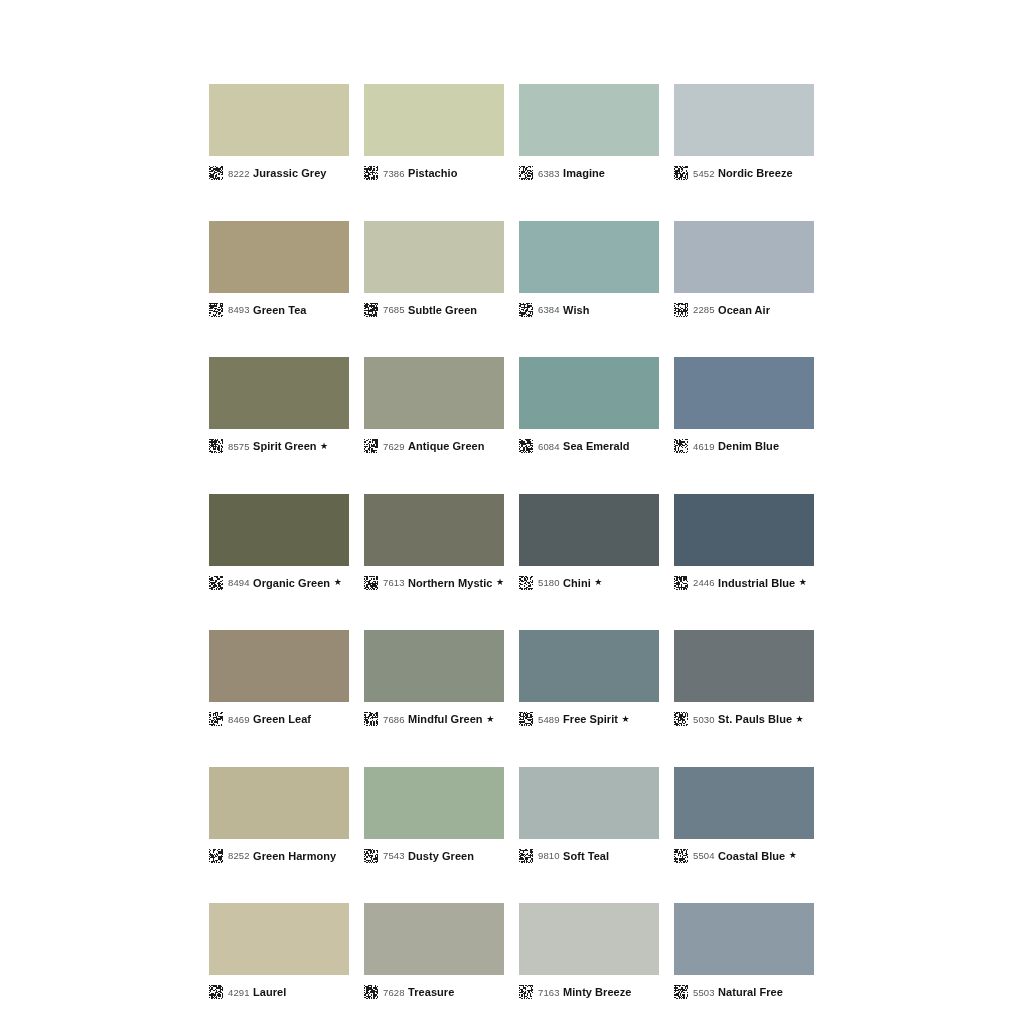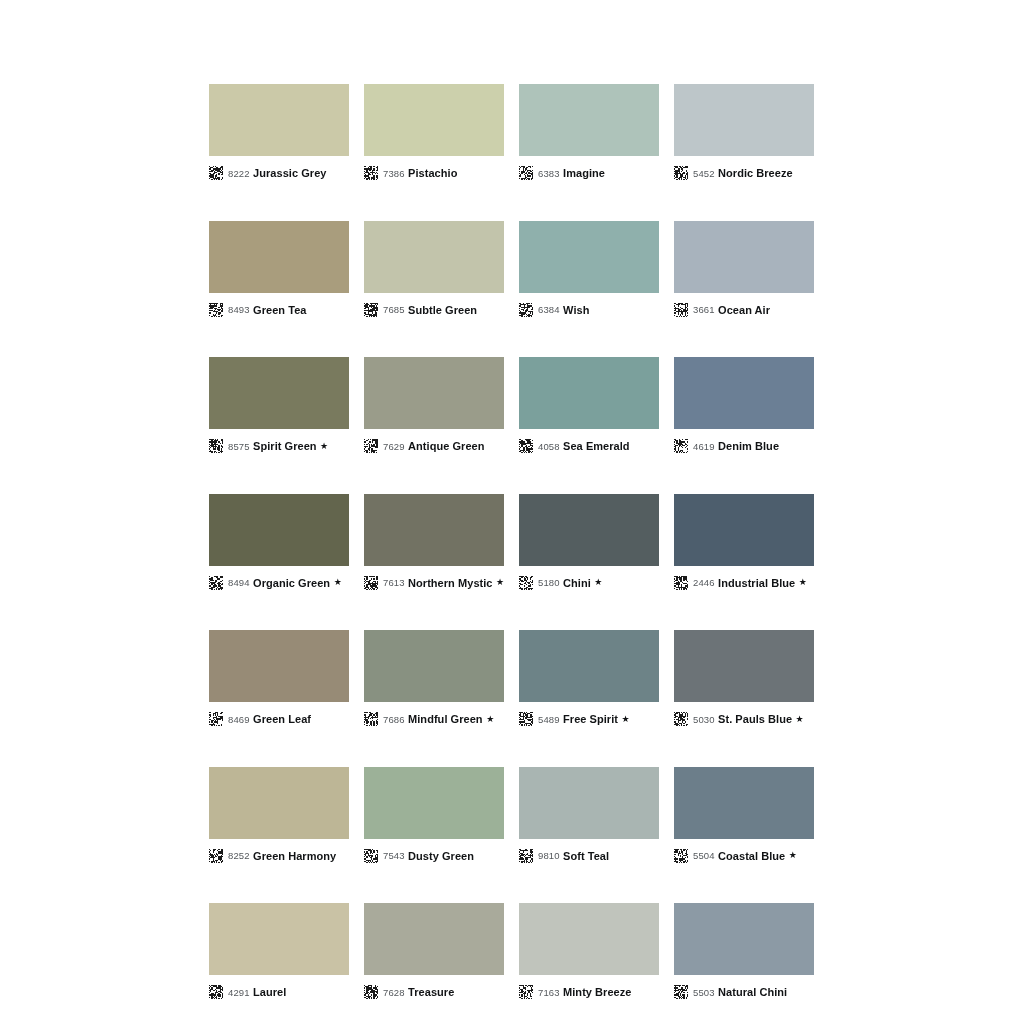--- a/index.html
+++ b/index.html
@@ -803,21 +803,21 @@
                 <rect x="5" y="10" width="1" height="1"></rect>
                 <rect x="9" y="10" width="1" height="1"></rect>
                 <rect x="11" y="10" width="1" height="1"></rect>
                 <rect x="2" y="11" width="1" height="1"></rect>
                 <rect x="4" y="11" width="1" height="1"></rect>
                 <rect x="6" y="11" width="1" height="1"></rect>
                 <rect x="8" y="11" width="1" height="1"></rect>
                 <rect x="10" y="11" width="1" height="1"></rect>
               </g>
             </svg></span>
-          <span class="swatch-code">3661</span>
+          <span class="swatch-code">2285</span>
           <span class="swatch-name">Ocean Air</span>
         </div>
       </div>
       <div class="swatch-cell">
         <div class="swatch-chip" style="background: rgb(121, 122, 94);"></div>
         <div class="swatch-label">
           <span class="dm-icon"><svg viewBox="0 0 12 12" width="14" height="14" shape-rendering="crispEdges">
               <rect width="12" height="12" fill="#ffffff"></rect>
               <g fill="#1a1a1a">
                 <rect x="0" y="0" width="1" height="1"></rect>
@@ -1080,21 +1080,21 @@
                 <rect x="8" y="10" width="1" height="1"></rect>
                 <rect x="9" y="10" width="1" height="1"></rect>
                 <rect x="11" y="10" width="1" height="1"></rect>
                 <rect x="2" y="11" width="1" height="1"></rect>
                 <rect x="4" y="11" width="1" height="1"></rect>
                 <rect x="6" y="11" width="1" height="1"></rect>
                 <rect x="8" y="11" width="1" height="1"></rect>
                 <rect x="10" y="11" width="1" height="1"></rect>
               </g>
             </svg></span>
-          <span class="swatch-code">4058</span>
+          <span class="swatch-code">6084</span>
           <span class="swatch-name">Sea Emerald</span>
         </div>
       </div>
       <div class="swatch-cell">
         <div class="swatch-chip" style="background: rgb(107, 127, 149);"></div>
         <div class="swatch-label">
           <span class="dm-icon"><svg viewBox="0 0 12 12" width="14" height="14" shape-rendering="crispEdges">
               <rect width="12" height="12" fill="#ffffff"></rect>
               <g fill="#1a1a1a">
                 <rect x="0" y="0" width="1" height="1"></rect>
@@ -2588,17 +2588,17 @@
                 <rect x="8" y="10" width="1" height="1"></rect>
                 <rect x="10" y="10" width="1" height="1"></rect>
                 <rect x="2" y="11" width="1" height="1"></rect>
                 <rect x="4" y="11" width="1" height="1"></rect>
                 <rect x="6" y="11" width="1" height="1"></rect>
                 <rect x="8" y="11" width="1" height="1"></rect>
                 <rect x="10" y="11" width="1" height="1"></rect>
               </g>
             </svg></span>
           <span class="swatch-code">5503</span>
-          <span class="swatch-name">Natural Chini</span>
+          <span class="swatch-name">Natural Free</span>
         </div>
       </div>
     </div>
 </div>
 
 </body></html>

